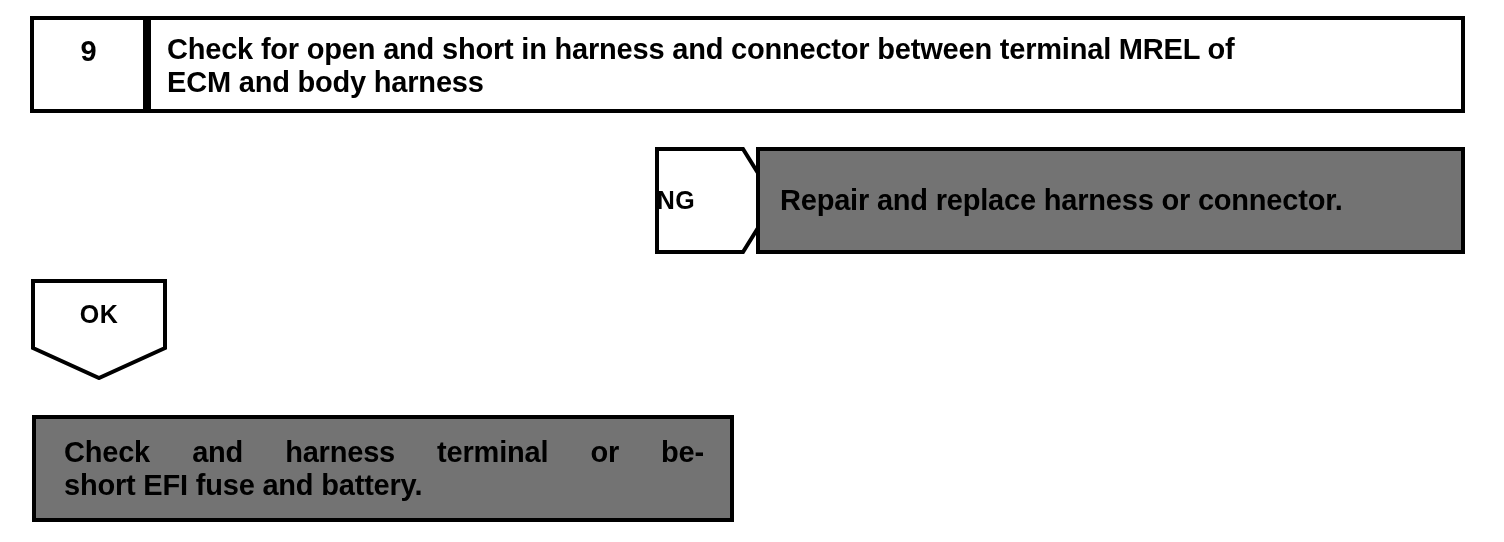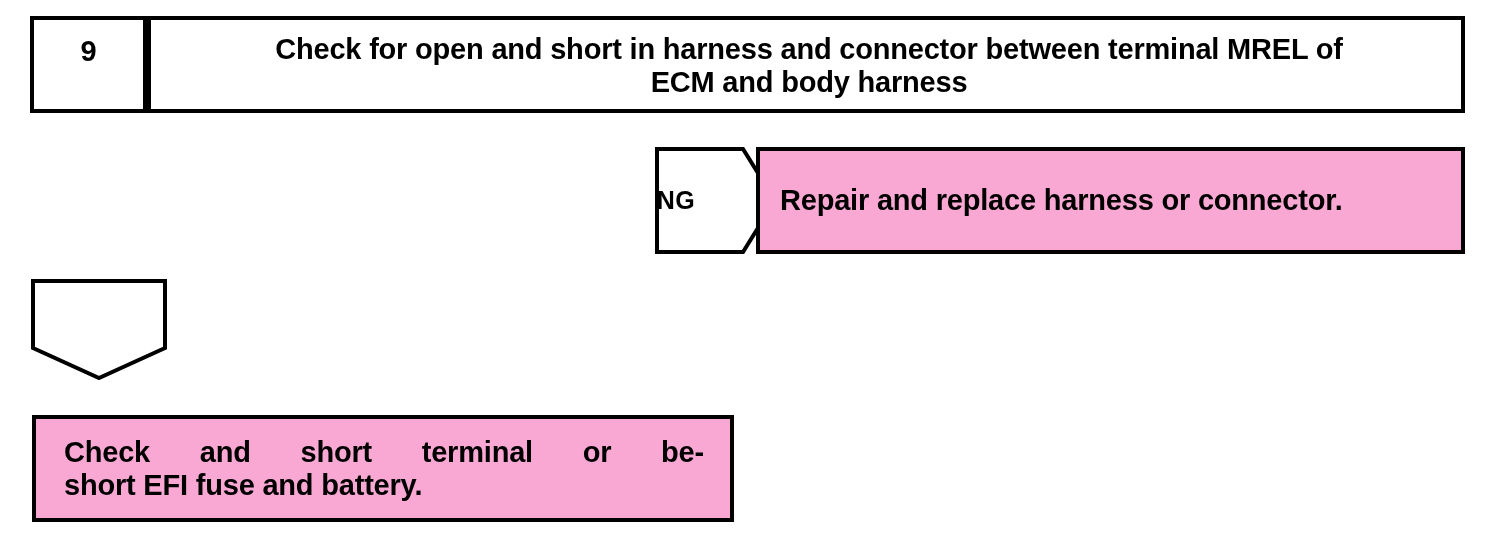--- a/index.html
+++ b/index.html
@@ -21,21 +21,21 @@
     position: absolute;
     left: 0; top: 0;
     width: 1504px;
     height: 542px;
   }
 
   
   .node {
     position: absolute;
     box-sizing: border-box;
-    background: #f9a8d4;
+    background: #737373;
     border: 4px solid #000000;
   }
 
   
   #step-row {
     left: 30px;
     top: 16px;
     width: 1435px;
     height: 97px;
     border: 0;
@@ -69,21 +69,20 @@
     border: 4px solid #000000;
     background: #ffffff;
     padding: 13px 10px 0 16px;
   }
   #step-text-cell .line {
     font-size: 29px;
     font-weight: bold;
     line-height: 33px;
     letter-spacing: -0.2px;
     white-space: nowrap;
-    text-align: center;
   }
 
   
   #ng-arrow {
     position: absolute;
     left: 629px;
     top: 147px;
     width: 122px;
     height: 107px;
     padding-left: 26px;
@@ -192,28 +191,29 @@
   </div>
 
   <div id="ng-result-box" class="node">
     <div class="line">Repair and replace harness or connector.</div>
   </div>
 
   <div id="ok-arrow">
     <svg width="136" height="101" viewBox="0 0 136 101" aria-hidden="true">
       <polygon points="2,2 134,2 134,69 68,99 2,69" fill="#ffffff" stroke="#000000" stroke-width="4" stroke-linejoin="miter"></polygon>
     </svg>
+    <div class="ok-label">OK</div>
   </div>
 
   <div id="ok-result-box" class="node">
     <div class="para">
       <div class="line-justified">
         <span>Check</span>
         <span>and</span>
-        <span>short</span>
+        <span>harness</span>
         <span>terminal</span>
         <span>or</span>
         <span>be-</span>
       </div>
       <div class="line-plain">short EFI fuse and battery.</div>
     </div>
   </div>
 
 </div>
 

